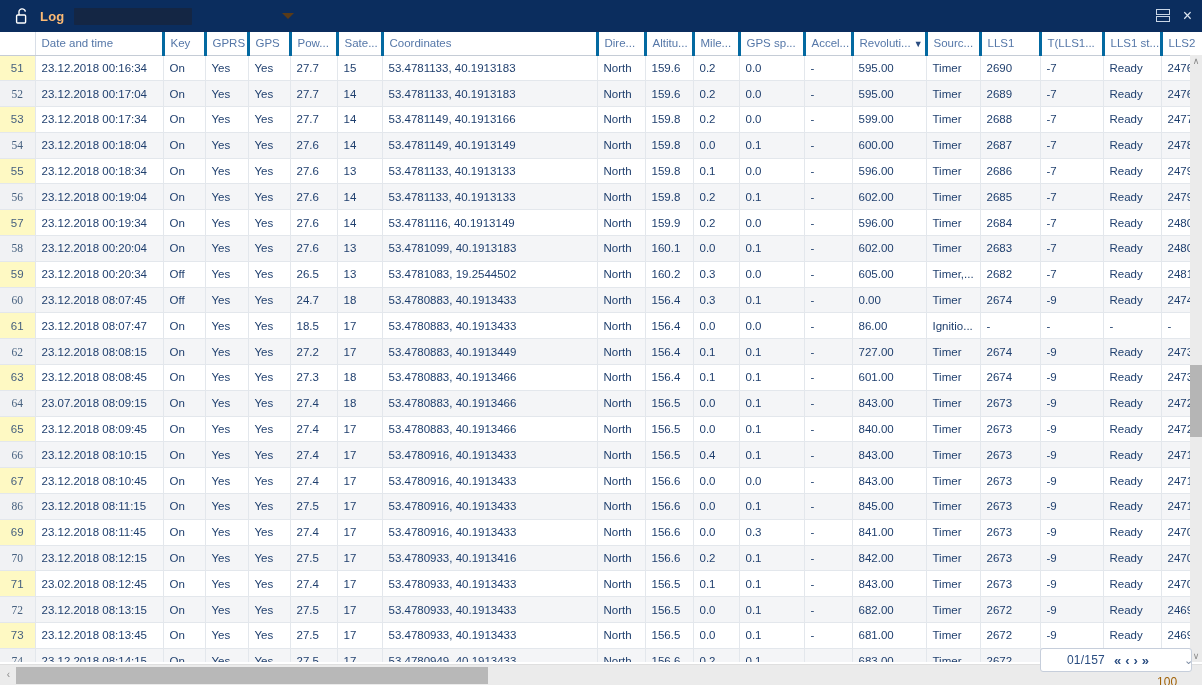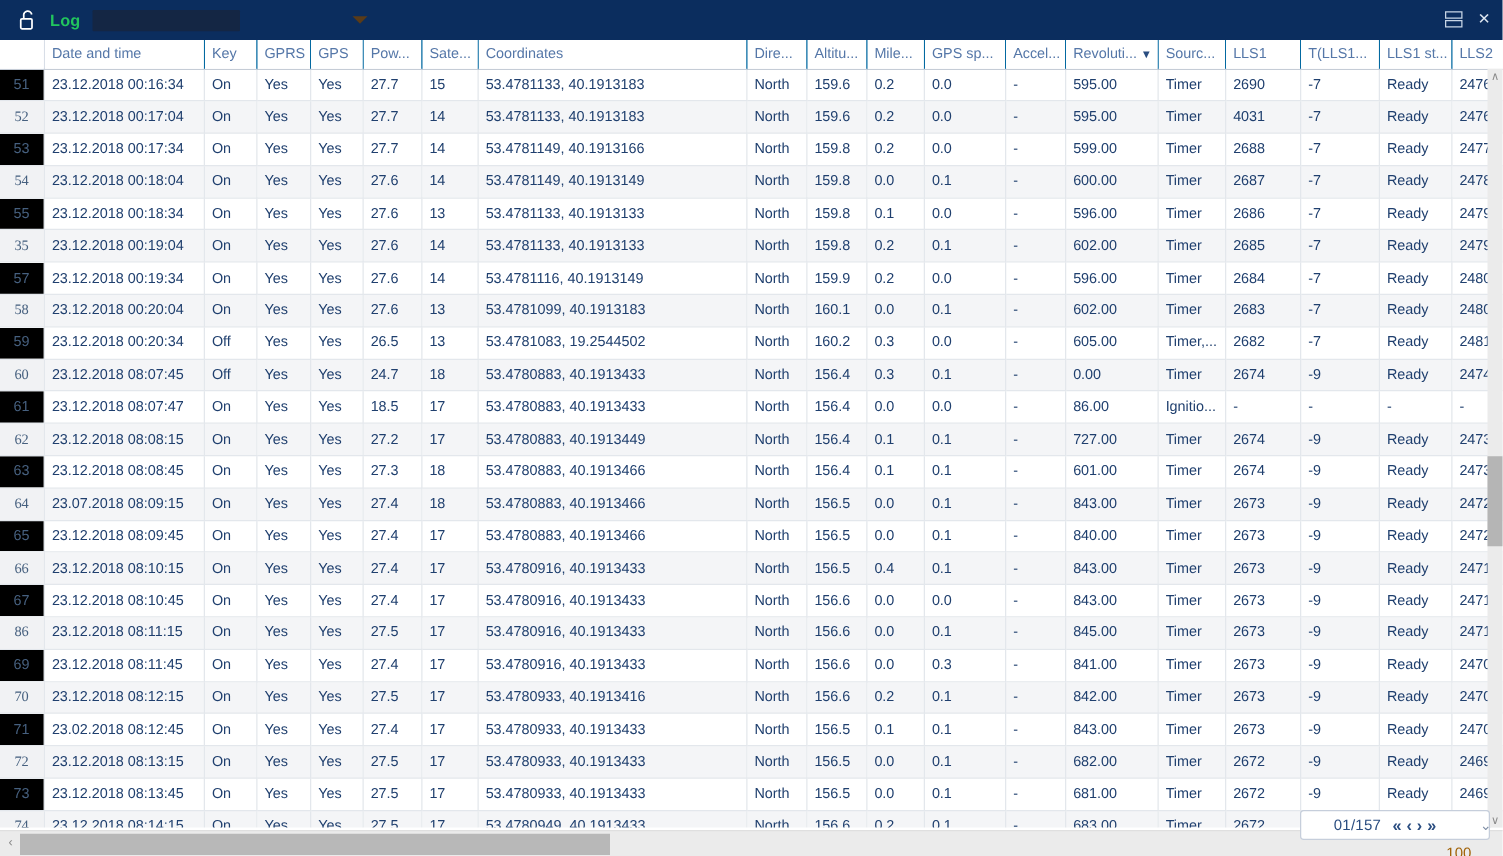--- a/index.html
+++ b/index.html
@@ -15,21 +15,21 @@
     position: absolute; top: 0; left: 0;
     width: 1202px; height: 32px;
     background: #0b2d5e;
     display: flex; align-items: center;
   }
   #titlebar .lock-icon {
     margin-left: 14px; width: 16px; height: 18px;
     display: flex; align-items: center; justify-content: center;
   }
   #titlebar .title-text {
-    color: #22c55e; font-size: 13px; font-weight: bold;
+    color: #fdba74; font-size: 13px; font-weight: bold;
     margin-left: 10px; letter-spacing: .2px;
   }
   #redacted-field {
     margin-left: 10px; width: 118px; height: 17px;
     background: #142644; border-radius: 1px;
   }
   #source-caret {
     margin-left: 90px; width: 0; height: 0;
     border-left: 6px solid transparent;
     border-right: 6px solid transparent;
@@ -66,21 +66,21 @@
     color: #1f3f6e;
   }
   #log-table thead th {
     height: 23px;
     background: #ffffff;
     color: #5577a8;
     font-weight: normal;
     font-size: 11.5px;
     text-align: left;
     padding: 0 6px;
-    border-right: 1px solid #0369a1;
+    border-right: 3px solid #0369a1;
     border-bottom: 1px solid #c5ccd6;
     white-space: nowrap;
     overflow: hidden;
     position: relative;
   }
   #log-table thead th.idx-head { border-right: 1px solid #d8dee7; }
   #log-table thead th .sort-arrow {
     font-size: 9px; color: #2a4d80; margin-left: 3px;
   }
   #log-table tbody td {
@@ -93,21 +93,21 @@
     color: #1f3f6e;
     font-size: 11.5px;
   }
   #log-table tbody tr.odd td { background: #ffffff; }
   #log-table tbody tr.even td { background: #f4f5f7; }
   #log-table td.idx-cell {
     color: #46607f;
     text-align: center;
     padding: 0 4px;
   }
-  #log-table tbody tr.odd td.idx-cell { background: #000000; }
+  #log-table tbody tr.odd td.idx-cell { background: #fef9c3; }
   #log-table tbody tr.even td.idx-cell { background: #f1f2f4; font-family: Liberation Serif, serif; }
 
   
   col.c-idx   { width: 35px; }
   col.c-date  { width: 128px; }
   col.c-key   { width: 42px; }
   col.c-gprs  { width: 43px; }
   col.c-gps   { width: 42px; }
   col.c-pow   { width: 47px; }
   col.c-sat   { width: 45px; }
@@ -281,21 +281,21 @@
           <td>27.7</td>
           <td>14</td>
           <td>53.4781133, 40.1913183</td>
           <td>North</td>
           <td>159.6</td>
           <td>0.2</td>
           <td>0.0</td>
           <td>-</td>
           <td>595.00</td>
           <td>Timer</td>
-          <td>4031</td>
+          <td>2689</td>
           <td>-7</td>
           <td>Ready</td>
           <td>2476</td>
         </tr>
         <tr class="odd">
           <td class="idx-cell">53</td>
           <td>23.12.2018 00:17:34</td>
           <td>On</td>
           <td>Yes</td>
           <td>Yes</td>
@@ -350,21 +350,21 @@
           <td>0.0</td>
           <td>-</td>
           <td>596.00</td>
           <td>Timer</td>
           <td>2686</td>
           <td>-7</td>
           <td>Ready</td>
           <td>2479</td>
         </tr>
         <tr class="even">
-          <td class="idx-cell">35</td>
+          <td class="idx-cell">56</td>
           <td>23.12.2018 00:19:04</td>
           <td>On</td>
           <td>Yes</td>
           <td>Yes</td>
           <td>27.6</td>
           <td>14</td>
           <td>53.4781133, 40.1913133</td>
           <td>North</td>
           <td>159.8</td>
           <td>0.2</td>

